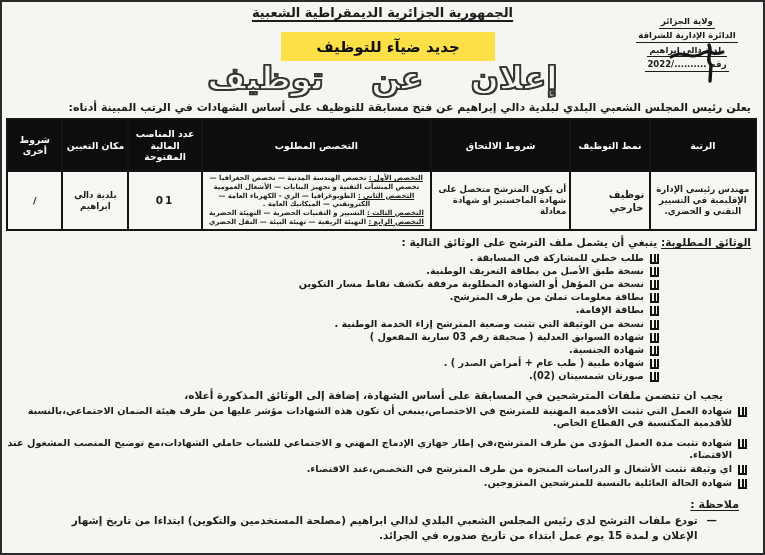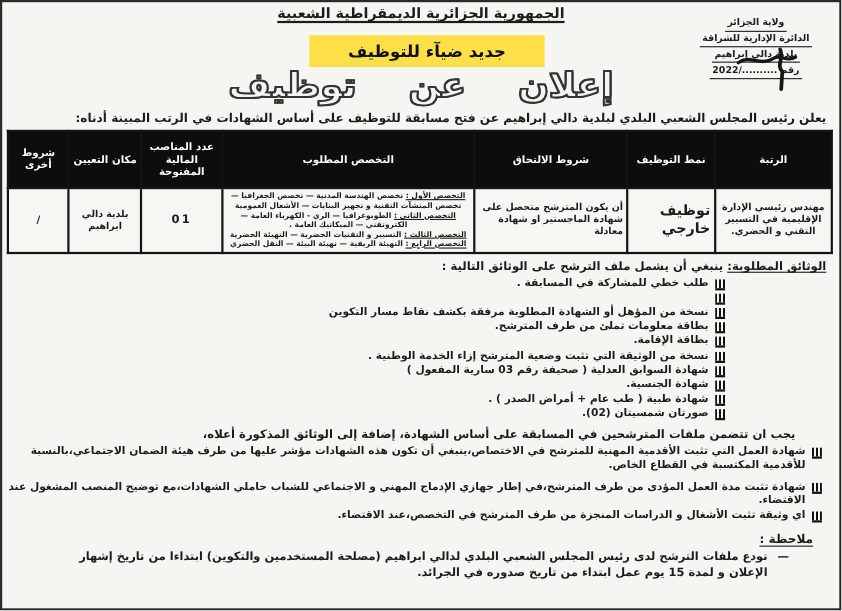--- a/index.html
+++ b/index.html
@@ -32,21 +32,21 @@
          text-align:justify;}
 
   
   table{width:751px;margin:3px 6px 0;border-collapse:collapse;table-layout:fixed;}
   th,td{border:2px solid #141414;}
   th{background:#0d0d0d;color:#fbfbfb;font-size:9.3px;font-weight:bold;
      padding:2px 1px;line-height:1.25;height:46px;text-align:center;vertical-align:middle;}
   td{background:#f6f6f2;font-weight:bold;text-align:center;vertical-align:middle;
      padding:2px 3px;line-height:1.3;}
   td.c-rank{font-size:8.6px;}
-  td.c-mode{font-size:13px;padding-left:36px;}
+  td.c-mode{font-size:10px;padding-left:36px;}
   td.c-join{font-size:8.6px;text-align:right;}
   td.c-spec{font-size:6.9px;line-height:1.18;padding:2px 4px;}
   td.c-pos{font-size:10.5px;letter-spacing:2px;}
   td.c-loc{font-size:8.6px;}
   td.c-other{font-size:9.5px;}
   .spec-line{margin:0 0 1px;text-align:center;}
   .spec-label{text-decoration:underline;text-underline-offset:1px;}
 
   
   .lead{margin:5px 12px 1px;font-size:10.6px;font-weight:bold;line-height:1.3;}
@@ -145,20 +145,21 @@
   <p class="lead">
     <span class="sec-title">الوثائق المطلوبة:</span><span> ينبغي أن يشمل ملف الترشح على الوثائق التالية :</span>
   </p>
   <ul class="doclist inset">
     <li>
         <span class="bullet"></span>
         <span>طلب خطي للمشاركة في المسابقة .</span>
       </li>
     <li>
         <span class="bullet"></span>
+        <span>نسخة طبق الأصل من بطاقة التعريف الوطنية.</span>
       </li>
     <li>
         <span class="bullet"></span>
         <span>نسخة من المؤهل أو الشهادة المطلوبة مرفقة بكشف نقاط مسار التكوين</span>
       </li>
     <li>
         <span class="bullet"></span>
         <span>بطاقة معلومات تملئ من طرف المترشح.</span>
       </li>
     <li>
@@ -196,20 +197,24 @@
         <span class="bullet"></span>
         <span>شهادة العمل التي تثبت الأقدمية المهنية للمترشح في الاختصاص،ينبغي أن تكون هذه الشهادات مؤشر عليها من طرف هيئة الضمان الاجتماعي،بالنسبة للأقدمية المكتسبة في القطاع الخاص.</span>
       </li>
     <li class="gap">
         <span class="bullet"></span>
         <span>شهادة تثبت مدة العمل المؤدى من طرف المترشح،في إطار جهازي الإدماج المهني و الاجتماعي للشباب حاملي الشهادات،مع توضيح المنصب المشغول عند الاقتضاء.</span>
       </li>
     <li>
         <span class="bullet"></span>
         <span>اي وثيقة تثبت الأشغال و الدراسات المنجزة من طرف المترشح في التخصص،عند الاقتضاء.</span>
+      </li>
+    <li>
+        <span class="bullet"></span>
+        <span>شهادة الحالة العائلية بالنسبة للمترشحين المتزوجين.</span>
       </li>
   </ul>
 
   <div>
     <span class="note-title">ملاحظة :</span>
     <div class="note-row">
       <span class="note-dash">—</span>
       <span>تودع ملفات الترشح لدى رئيس المجلس الشعبي البلدي لدالي ابراهيم (مصلحة المستخدمين والتكوين) ابتداءا من تاريخ إشهار الإعلان و لمدة 15 يوم عمل ابتداء من تاريخ صدوره في الجرائد.</span>
     </div>
     

